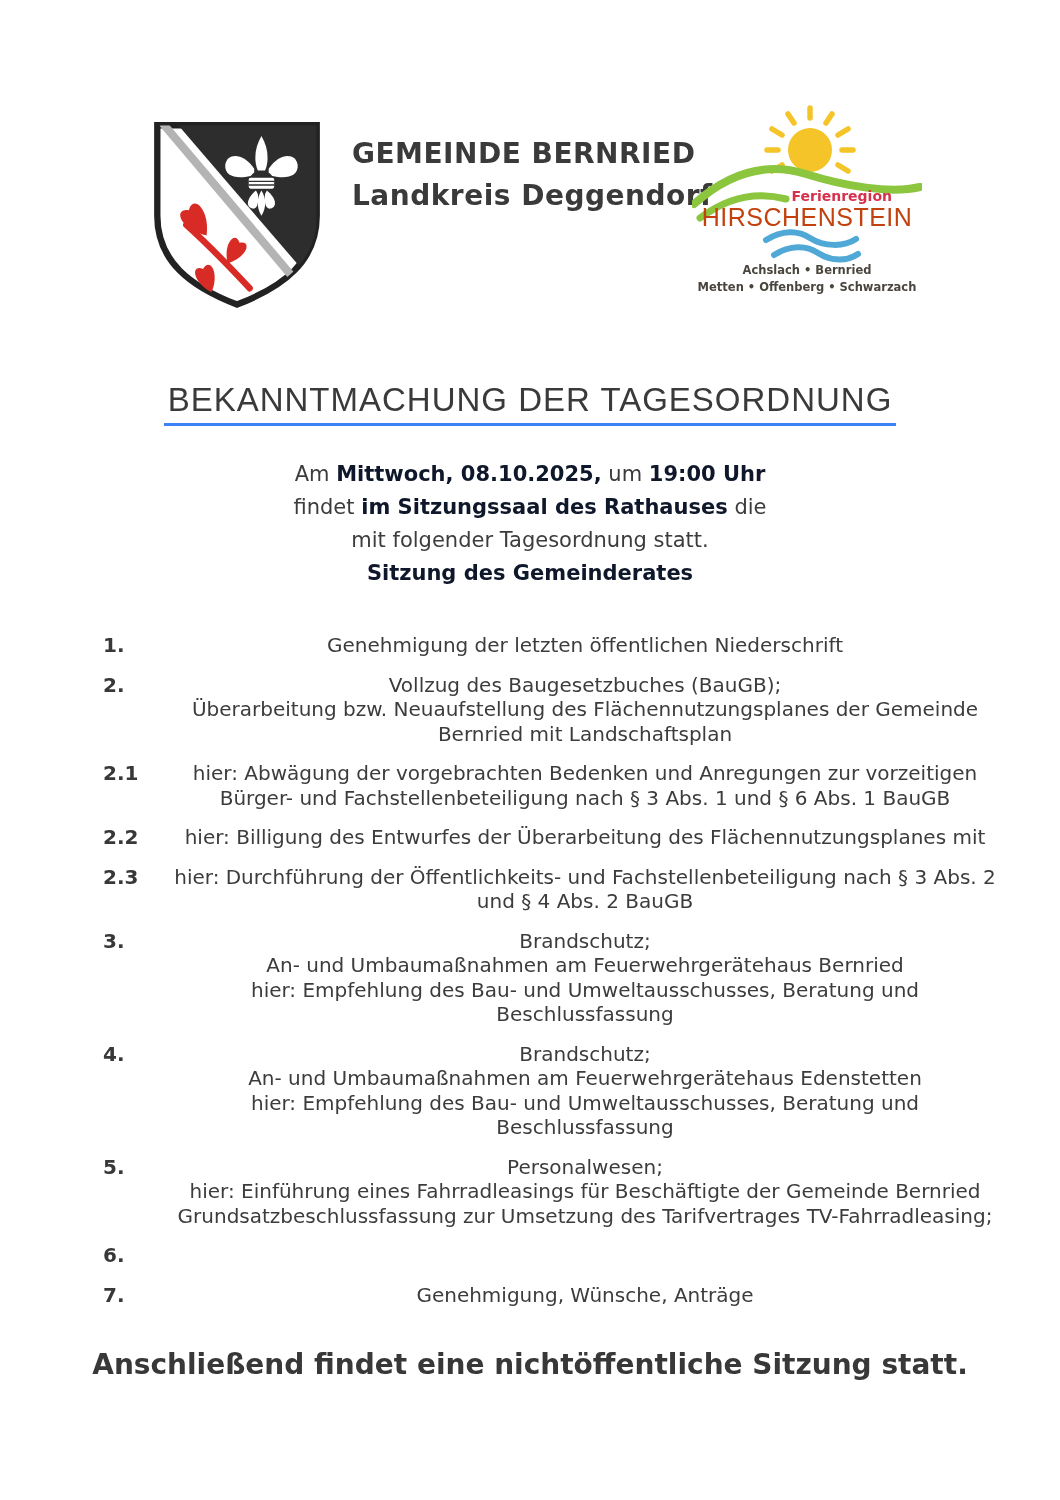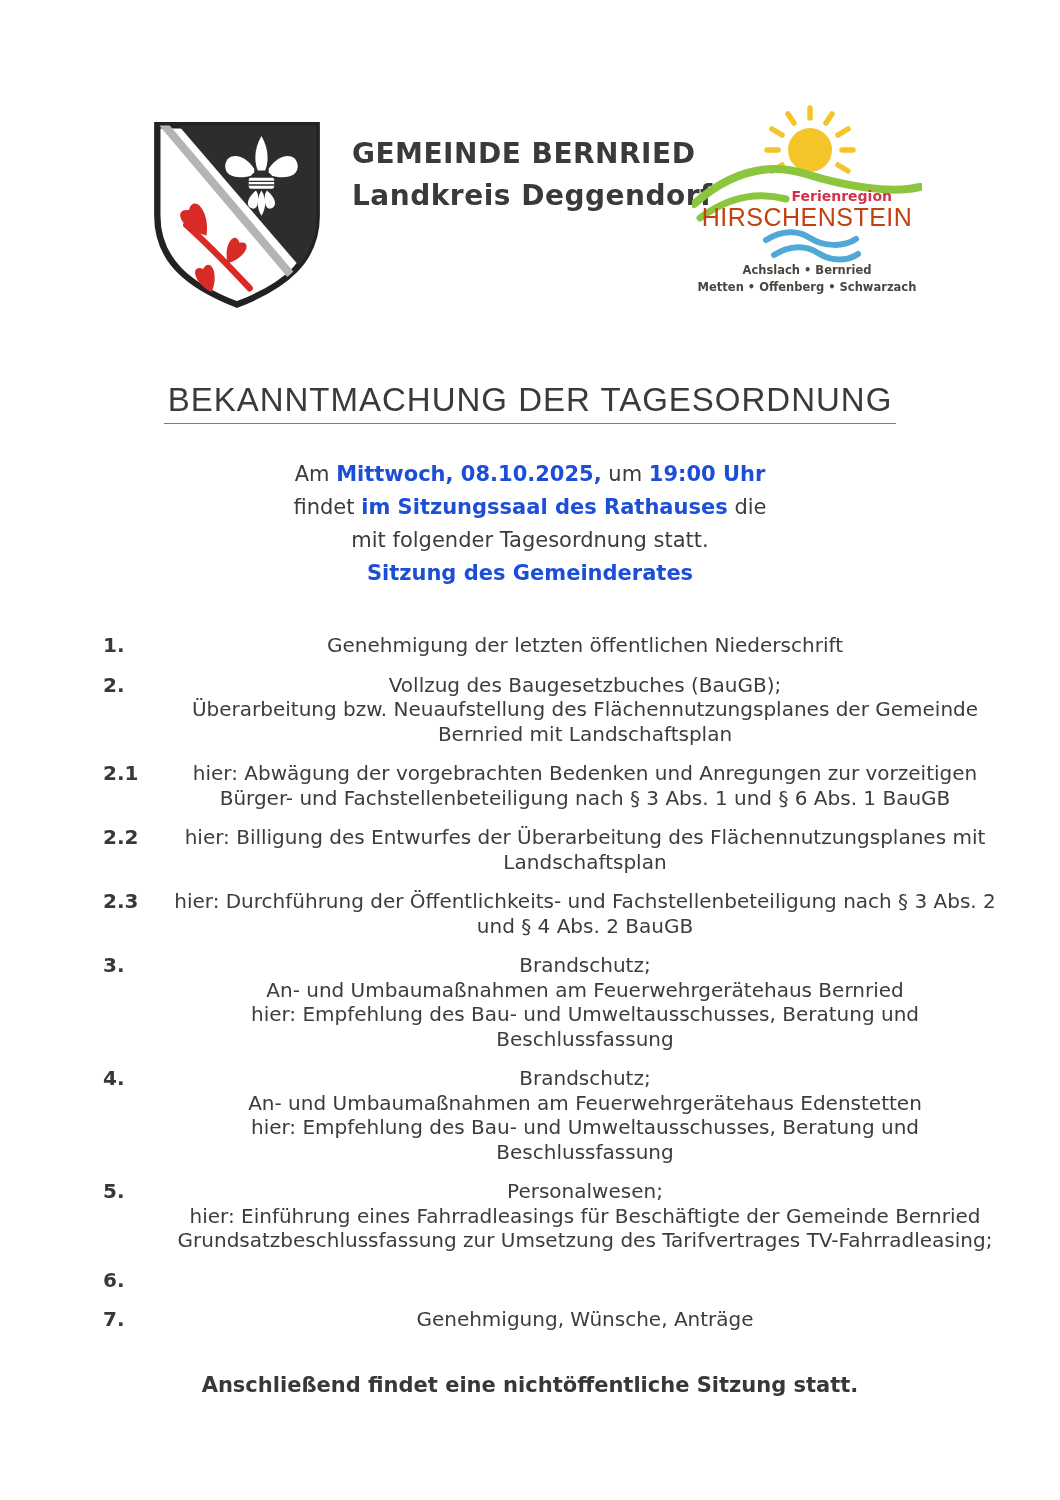--- a/index.html
+++ b/index.html
@@ -20,32 +20,32 @@
   .logo .nm{position:absolute;left:0;top:103px;width:100%;text-align:center;
             font-size:25px;font-weight:normal;color:#c2410c;letter-spacing:.5px;
             font-family:"Liberation Sans",sans-serif;}
   .logo .t1{position:absolute;left:0;top:163px;width:100%;text-align:center;
             font-size:11.5px;font-weight:bold;color:#4a463e;}
   .logo .t2{position:absolute;left:0;top:180px;width:100%;text-align:center;
             font-size:11.5px;font-weight:bold;color:#4a463e;}
   
   .title-wrap{position:absolute;left:0;top:381px;width:100%;text-align:center;}
   .title{display:inline-block;font-size:33px;font-weight:400;letter-spacing:1px;
-         color:#3a3a3a;border-bottom:1px solid #3b82f6;padding:0 4px 4px 4px;
+         color:#3a3a3a;border-bottom:3px solid #3b82f6;padding:0 4px 4px 4px;
          font-family:"Liberation Sans",sans-serif;}
   
   .intro{position:absolute;left:0;top:458px;width:100%;text-align:center;
          font-size:21px;line-height:33px;color:#3c3c3c;}
-  .intro b{font-weight:bold;color:#1d4ed8;}
+  .intro b{font-weight:bold;color:#0f172a;}
   
   .main{position:absolute;left:0;top:633px;width:100%;}
   .agenda-row{display:flex;padding-left:103px;padding-right:60px;margin-bottom:15px;}
   .agenda-num{width:67px;flex:0 0 67px;font-weight:bold;font-size:20px;line-height:24.5px;color:#383838;}
   .agenda-body{flex:1;font-size:20px;line-height:24.5px;color:#3c3c3c;text-align:center;}
-  .closing{margin-top:41px;text-align:center;font-size:21px;font-weight:bold;color:#383838;}
+  .closing{margin-top:41px;text-align:center;font-size:28px;font-weight:bold;color:#383838;}
 </style>
 </head>
 <body>
 
 <div class="page">
 
   <div class="coat">
     <svg width="182" height="192" viewBox="0 0 200 212">
       <defs>
         <clipPath id="shieldClip">
@@ -150,21 +150,20 @@
           <div class="agenda-num">2.1</div>
           <div class="agenda-body">
             <div>hier: Abwägung der vorgebrachten Bedenken und Anregungen zur vorzeitigen</div>
             <div>Bürger- und Fachstellenbeteiligung nach § 3 Abs. 1 und § 6 Abs. 1 BauGB</div>
           </div>
         </div>
         <div class="agenda-row">
           <div class="agenda-num">2.2</div>
           <div class="agenda-body">
             <div>hier: Billigung des Entwurfes der Überarbeitung des Flächennutzungsplanes mit</div>
-            <div>Landschaftsplan</div>
           </div>
         </div>
         <div class="agenda-row">
           <div class="agenda-num">2.3</div>
           <div class="agenda-body">
             <div>hier: Durchführung der Öffentlichkeits- und Fachstellenbeteiligung nach § 3 Abs. 2</div>
             <div>und § 4 Abs. 2 BauGB</div>
           </div>
         </div>
         <div class="agenda-row">

